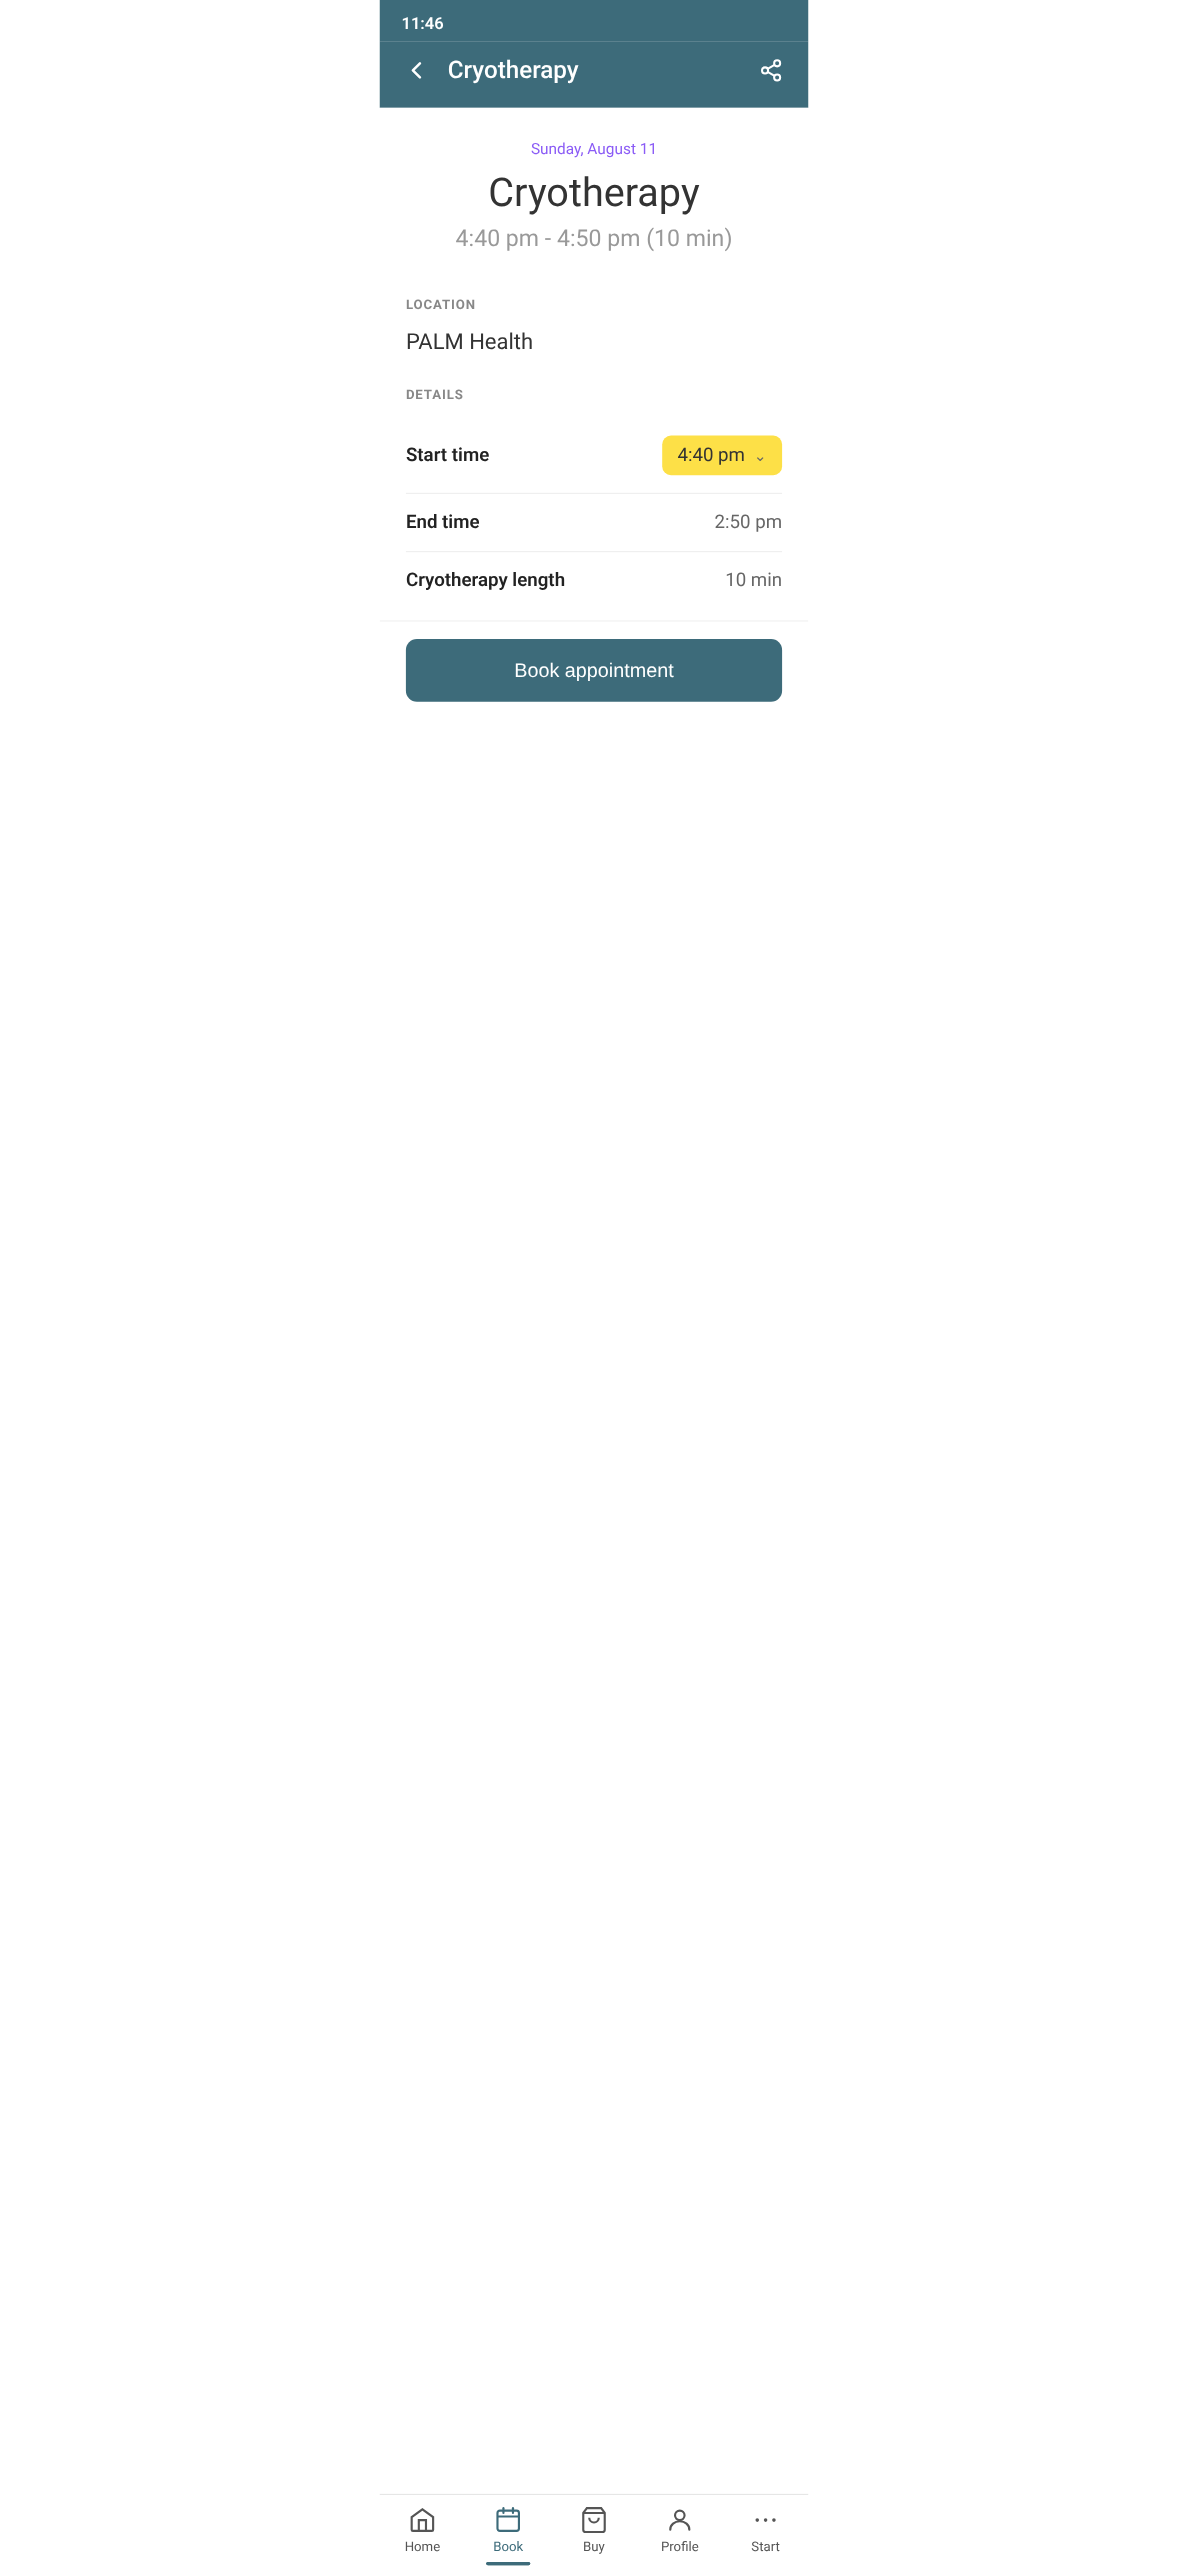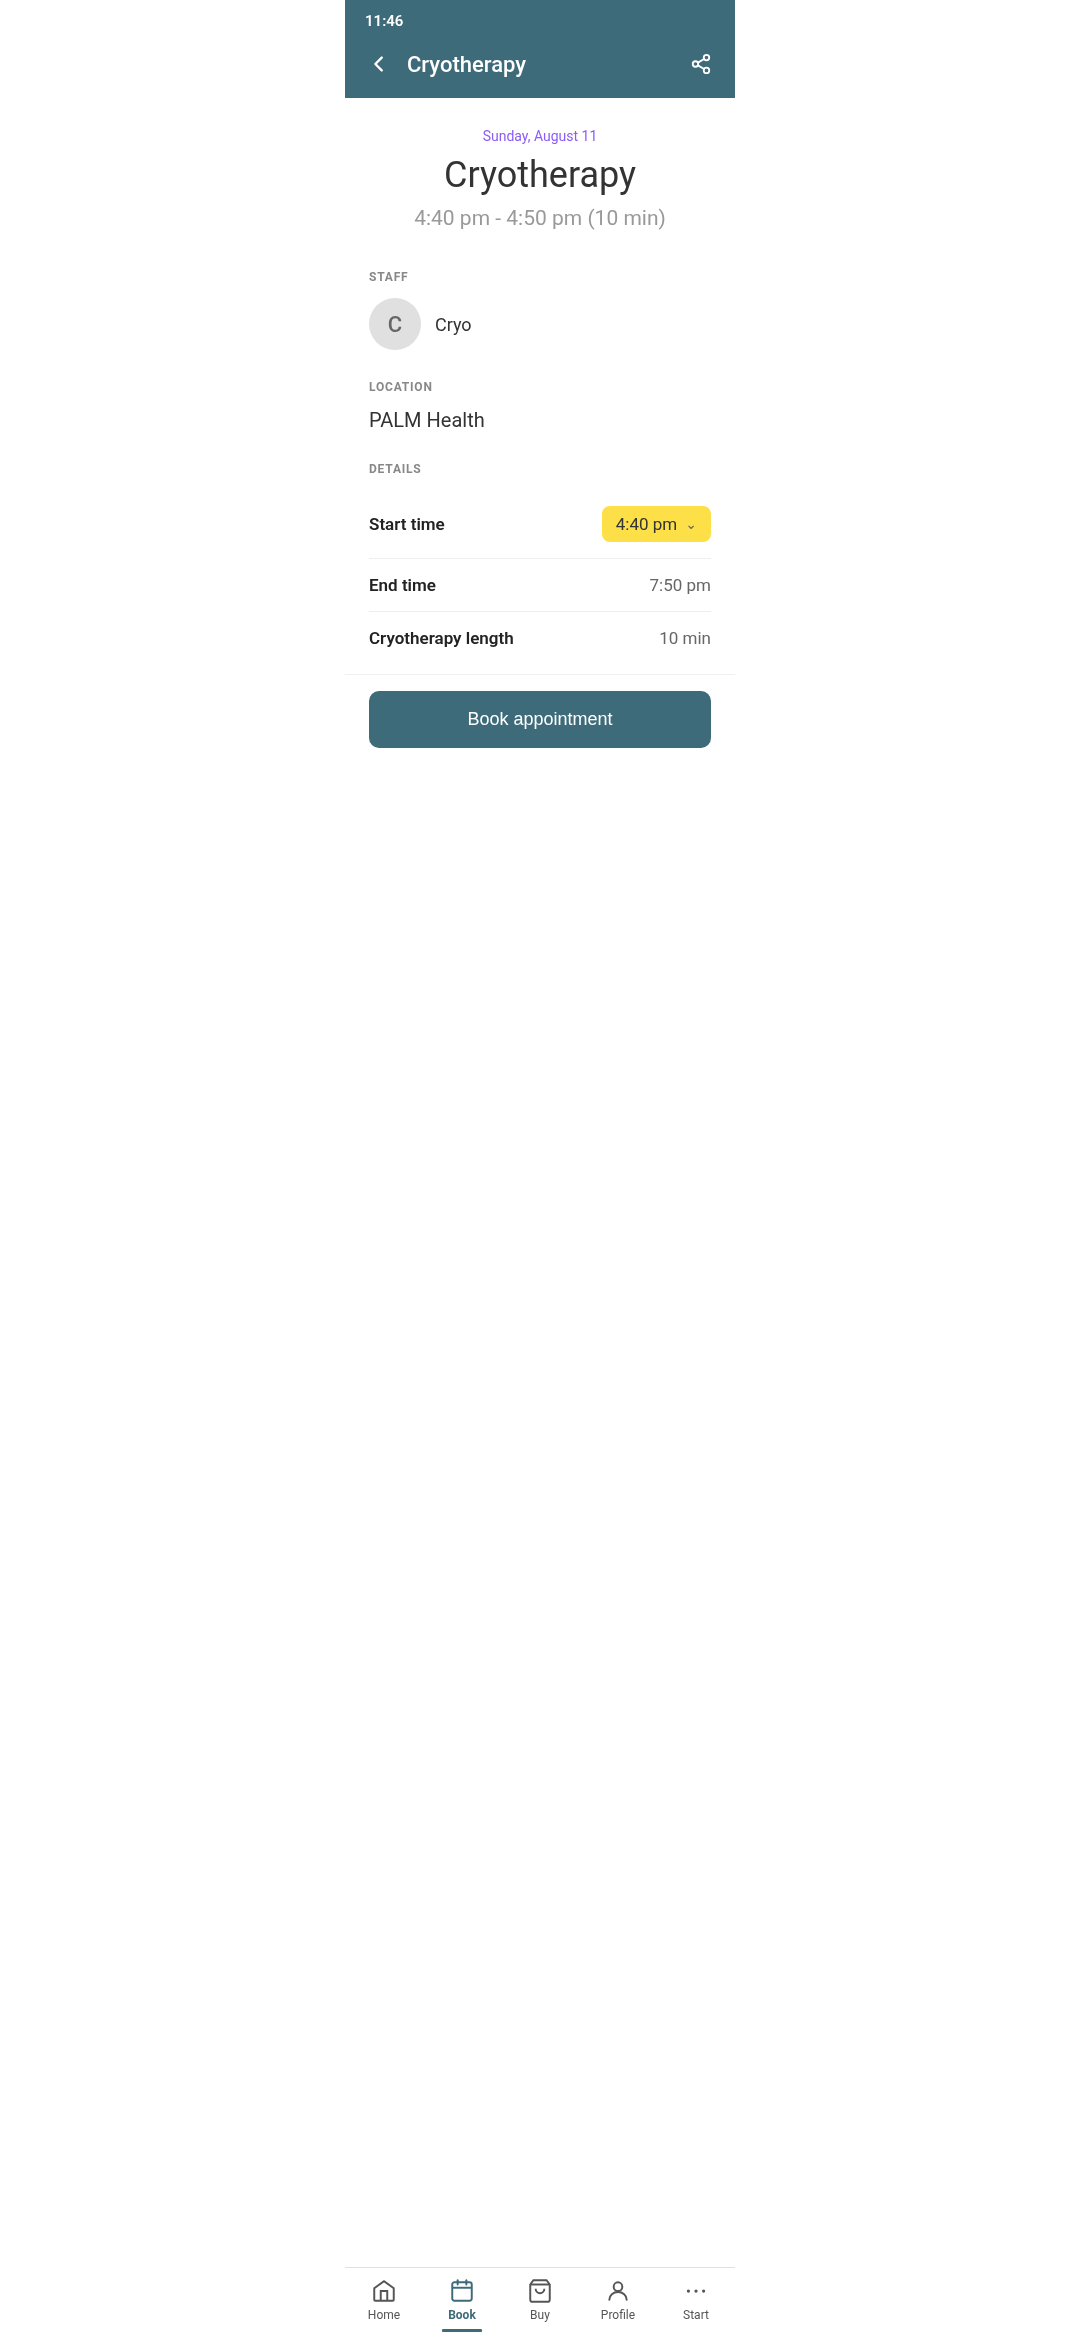--- a/index.html
+++ b/index.html
@@ -298,49 +298,40 @@
 </div>
 
 <div class="content">
 
   <div class="event-header">
     <div class="event-date">Sunday, August 11</div>
     <div class="event-title">Cryotherapy</div>
     <div class="event-time">4:40 pm - 4:50 pm (10 min)</div>
   </div>
 
-  <div class="section">
-    <div class="section-label">STAFF</div>
-    <div class="staff-item">
-      <div class="staff-avatar">
-        <span>C</span>
-      </div>
-      <span class="staff-name">Cryo</span>
-    </div>
-  </div>
 
   <div class="section">
     <div class="section-label">LOCATION</div>
     <div class="location-name">PALM Health</div>
   </div>
 
   <div class="section">
     <div class="section-label">DETAILS</div>
 
     <div class="details-row">
       <span class="details-label">Start time</span>
       <div class="time-dropdown">
         <span class="time-dropdown-text">4:40 pm</span>
         <span class="chevron-icon">⌄</span>
       </div>
     </div>
 
     <div class="details-row">
       <span class="details-label">End time</span>
-      <span class="details-value">7:50 pm</span>
+      <span class="details-value">2:50 pm</span>
     </div>
 
     <div class="details-row">
       <span class="details-label">Cryotherapy length</span>
       <span class="details-value">10 min</span>
     </div>
   </div>
 
   <div class="book-btn-container">
     <button class="book-btn">Book appointment</button>
@@ -353,21 +344,21 @@
   <div class="nav-item">
     <span class="nav-icon">
       <svg width="26" height="26" viewBox="0 0 24 24" fill="none">
         <path d="M3 9.5L12 3l9 6.5V20a1 1 0 01-1 1H4a1 1 0 01-1-1V9.5z" stroke="#555" stroke-width="1.8" fill="none"></path>
         <path d="M9 21V12h6v9" stroke="#555" stroke-width="1.8"></path>
       </svg>
     </span>
     <span class="nav-label">Home</span>
   </div>
 
-  <div class="nav-item nav-item-book" style="position:relative;font-weight:bold;">
+  <div class="nav-item nav-item-book" style="position:relative;">
     <span class="nav-icon">
       <svg width="26" height="26" viewBox="0 0 24 24" fill="none">
         <rect x="3" y="4" width="18" height="17" rx="2" stroke="#3d6b7a" stroke-width="1.8"></rect>
         <line x1="3" y1="9" x2="21" y2="9" stroke="#3d6b7a" stroke-width="1.8"></line>
         <line x1="8" y1="2" x2="8" y2="6" stroke="#3d6b7a" stroke-width="1.8" stroke-linecap="round"></line>
         <line x1="16" y1="2" x2="16" y2="6" stroke="#3d6b7a" stroke-width="1.8" stroke-linecap="round"></line>
       </svg>
     </span>
     <span class="nav-label" style="color:#3d6b7a;">Book</span>
     <div style="position:absolute;bottom:-10px;left:50%;transform:translateX(-50%);width:40px;height:3px;background:#3d6b7a;border-radius:2px;"></div>

